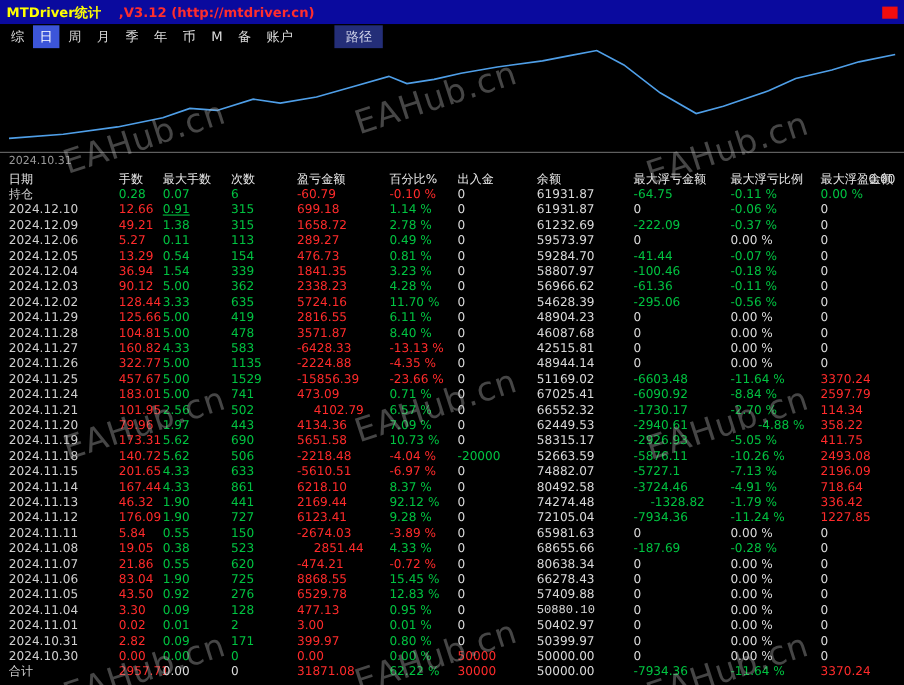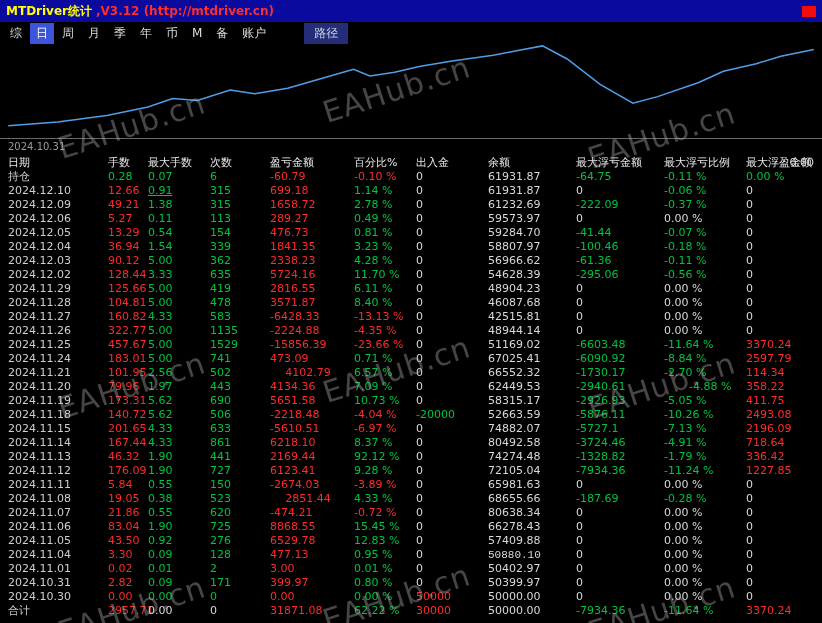--- a/index.html
+++ b/index.html
@@ -3,21 +3,21 @@
 <meta charset="utf-8">
 <style>
   html,body{margin:0;padding:0;background:#222;}
   .screen{
     position:relative;width:822px;height:623px;overflow:hidden;background:#000;
     font-family:"DejaVu Sans","Liberation Sans",sans-serif;
   }
   
   .titlebar{height:22px;background:#0a0a9e;display:flex;align-items:center;padding:0 6px;font-size:12px;}
   .t-app{color:#ffff00;font-weight:bold;white-space:pre;}
-  .t-ver{color:#ff2d2d;font-weight:bold;margin-left:4px;white-space:pre;}
+  .t-ver{color:#ff2d2d;font-weight:bold;margin-left:16px;white-space:pre;}
   .t-close{margin-left:auto;width:14px;height:11px;background:#f20d0d;}
   
   .menubar{height:22px;background:#000;display:flex;align-items:center;padding-left:4px;font-size:12px;color:#ddd;}
   .tab{padding:2px 6px;margin-right:2px;white-space:nowrap;}
   .tab.sel{background:#3c55d9;color:#fff;}
   .pathbtn{margin-left:30px;background:#242e78;color:#cfd2e8;padding:2px 10px;white-space:nowrap;}
   
   .chart{position:relative;height:94px;background:#000;border-bottom:1px solid #6a6a6a;}
   .chart svg{display:block;}
   .chart-label{height:16px;line-height:16px;padding-left:8px;font-size:10px;color:#9a9a9a;background:#000;}
@@ -349,21 +349,21 @@
       </div>
       <div class="trow">
         <div class="tc date">2024.11.13</div>
         <div class="tc" style="color: rgb(255, 43, 43);">46.32</div>
         <div class="tc" style="color: rgb(0, 195, 65);">1.90</div>
         <div class="tc" style="color: rgb(0, 195, 65);">441</div>
         <div class="tc" style="color: rgb(255, 43, 43);">2169.44</div>
         <div class="tc" style="color: rgb(0, 195, 65);">92.12 %</div>
         <div class="tc" style="color: rgb(217, 217, 217);">0</div>
         <div class="tc" style="color: rgb(217, 217, 217);">74274.48</div>
-        <div class="tc" style="color: rgb(0, 195, 65);">-1328.82</div>
+        <div class="tc" style="color: rgb(0, 195, 65); text-align: center;">-1328.82</div>
         <div class="tc" style="color: rgb(0, 195, 65);">-1.79 %</div>
         <div class="tc" style="color: rgb(255, 43, 43);">336.42</div>
       </div>
       <div class="trow">
         <div class="tc date">2024.11.12</div>
         <div class="tc" style="color: rgb(255, 43, 43);">176.09</div>
         <div class="tc" style="color: rgb(0, 195, 65);">1.90</div>
         <div class="tc" style="color: rgb(0, 195, 65);">727</div>
         <div class="tc" style="color: rgb(255, 43, 43);">6123.41</div>
         <div class="tc" style="color: rgb(0, 195, 65);">9.28 %</div>

